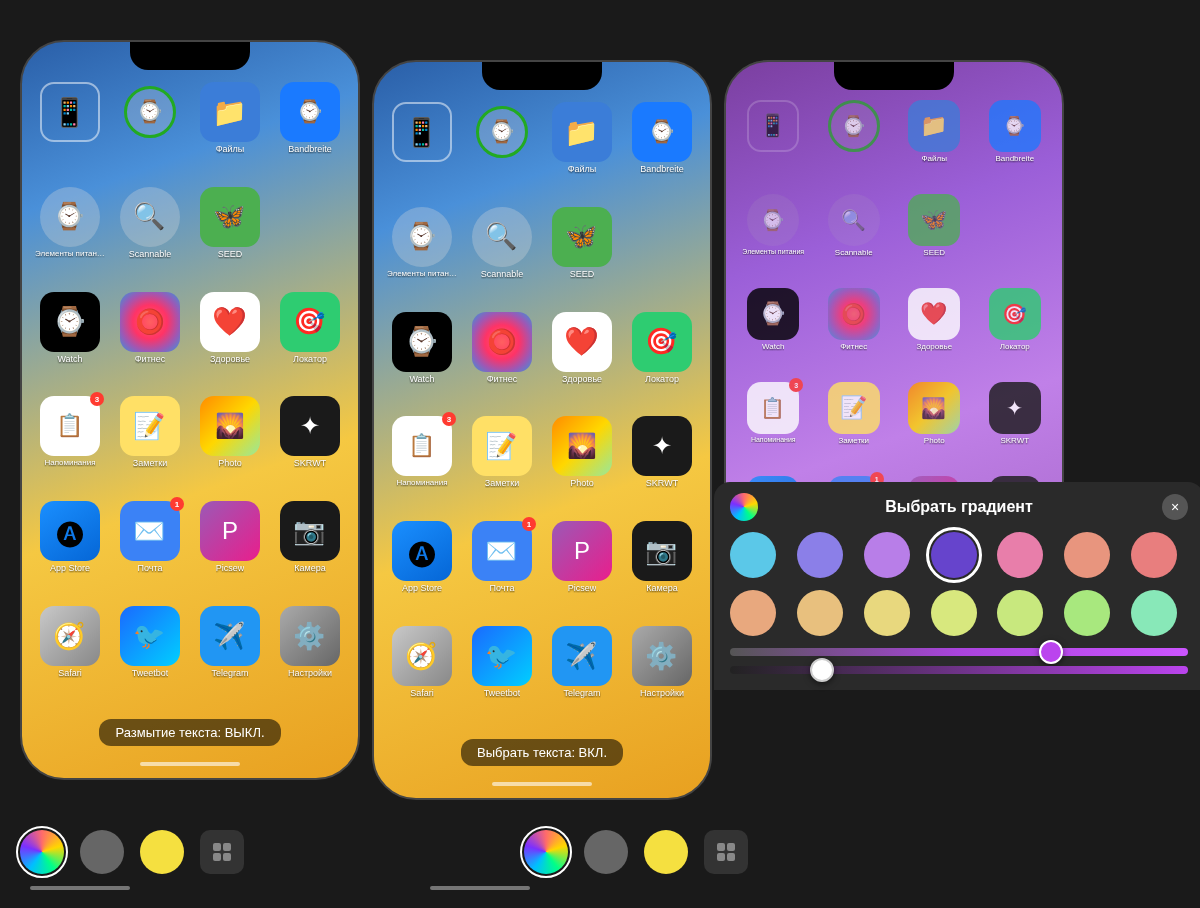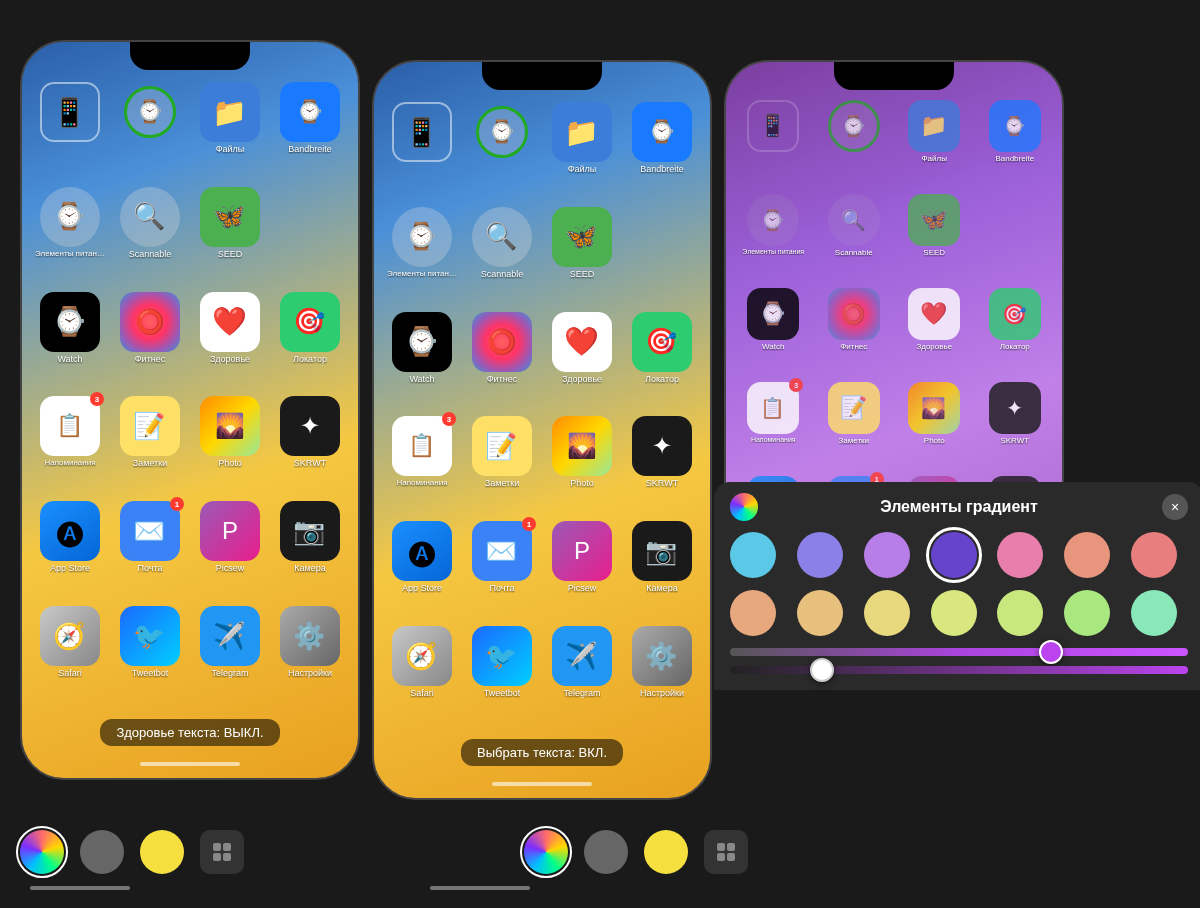--- a/index.html
+++ b/index.html
@@ -459,21 +459,21 @@
         </div>
         <div class="app-item">
           <div class="app-icon" style="background:linear-gradient(135deg,#aaa,#666);border-radius:14px;">
             <span style="font-size:26px;">⚙️</span>
           </div>
           <span class="app-label">Настройки</span>
         </div>
       </div>
 
       <div class="status-bar-area">
-        <span class="status-bar-label">Здоровье текста: ВЫКЛ.</span>
+        <span class="status-bar-label">Размытие текста: ВЫКЛ.</span>
       </div>
       <div class="home-indicator"></div>
     </div>
   </div>
 
   <div style="display:flex;flex-direction:column;align-items:center;margin-top:20px;">
     <div class="phone phone-bg-yellow2" style="width:340px;height:740px;">
       <div class="phone-notch"></div>
       <div class="phone-screen">
         <div class="app-grid">
@@ -785,21 +785,21 @@
               </div>
             <span class="app-label" style="font-size:8px;">Настройки</span>
           </div>
         </div>
       </div>
     </div>
 
     <div class="gradient-panel" style="position:absolute;bottom:-20px;left:-10px;right:-30px;width:490px;">
       <div class="gradient-panel-header">
         <div class="gradient-color-wheel"></div>
-        <span class="gradient-panel-title">Элементы градиент</span>
+        <span class="gradient-panel-title">Выбрать градиент</span>
         <div class="gradient-close">
           <span>×</span>
         </div>
       </div>
 
       <div class="gradient-colors-grid">
         <div class="gradient-color-option" style="background:#5bc8e8;"></div>
         <div class="gradient-color-option" style="background:#8b7fe8;"></div>
         <div class="gradient-color-option" style="background:#b87ee8;"></div>
         <div class="gradient-color-option gradient-color-selected" style="background:#6644cc;"></div>

